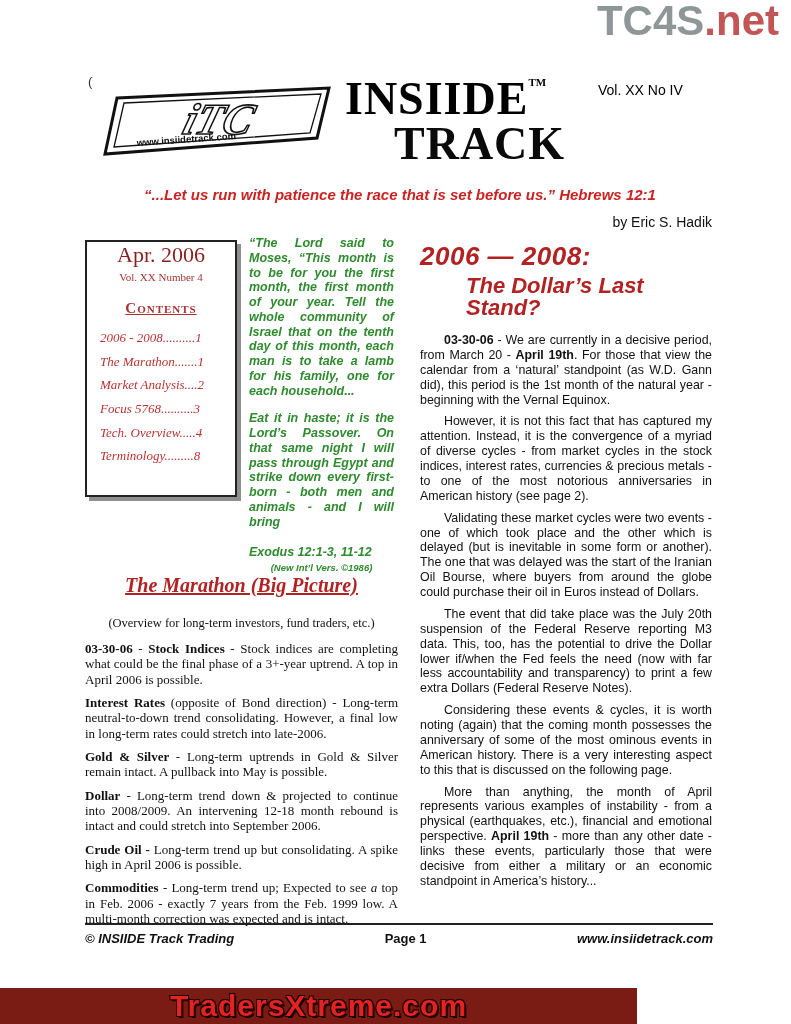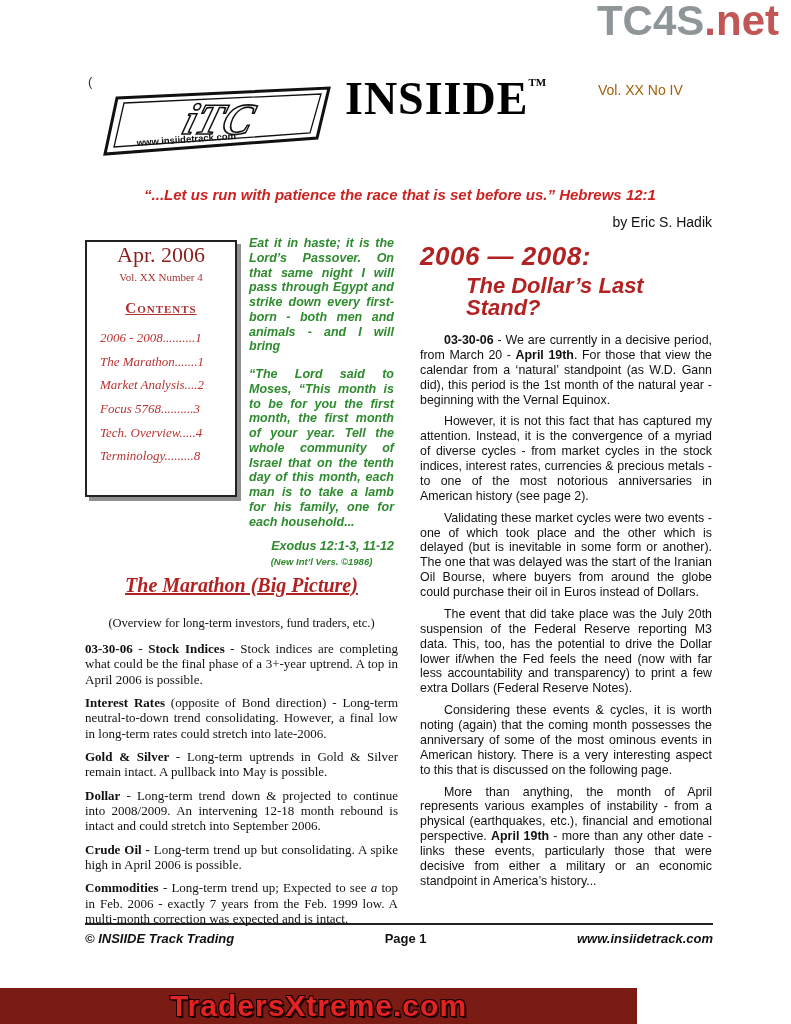--- a/index.html
+++ b/index.html
@@ -19,21 +19,21 @@
   
   .stray { position:absolute; left:88px; top:74px; font-size:13px; color:#333; }
 
   
   .logo-svg { position:absolute; left:103px; top:84px; }
   .logo-word-top { position:absolute; left:337px; top:76px; font-family:Liberation Serif, serif;
                    font-weight:bold; font-size:46px; letter-spacing:1px; color:#000000; line-height:1;margin-left:8px; }
   .logo-word-top sup { font-size:11px; vertical-align:28px; letter-spacing:0; }
   .logo-word-bottom { position:absolute; left:394px; top:121px; font-family:"Liberation Serif", serif;
                       font-weight:bold; font-size:46px; letter-spacing:1px; color:#0a0a0a; line-height:1; }
-  .volume-line { position:absolute; left:598px; top:82px; font-size:14px; color:#a16207; }
+  .volume-line { position:absolute; left:598px; top:82px; font-size:14px; color:#000000; }
 
   .quote { position:absolute; left:85px; top:186px; width:630px; text-align:center;
            color:#cc2222; font-weight:bold; font-style:italic; font-size:15px; }
   .byline { position:absolute; right:79px; top:214px; font-size:14px; color:#111; }
 
   
   .contents-box { position:absolute; left:85px; top:240px; width:152px; height:257px;
                   border:2px solid #222; box-shadow:4px 4px 0 #8f8f8f; background:#fff;
                   text-align:center; font-family:"Liberation Serif", serif; }
   .cb-title { font-size:22px; font-weight:normal; color:#8b1f1f; }
@@ -41,21 +41,21 @@
   .cb-heading { margin-top:17px; font-size:15px; font-weight:bold; color:#b03030;
                 text-decoration:underline; font-variant:small-caps; letter-spacing:1px; }
   .cb-items { margin-top:9px; text-align:left; padding-left:13px; }
   .cb-item { font-style:italic; color:#bb3333; font-size:13px; line-height:1.82; }
 
   
   .scripture { position:absolute; left:249px; top:236px; width:145px; color:#2e8b2e;
                font-weight:bold; font-style:italic; font-size:12.5px; line-height:1.18;
                text-align:justify; }
   .scripture p + p { margin-top:13px; }
-  .scripture .ref { text-align:right; margin-top:10px; }
+  .scripture .ref { text-align:left; margin-top:16px; }
   .scripture .ver { text-align:center; font-size:9.5px; margin-top:2px; }
 
   
   .watermark-center { position:absolute; left:252px; top:486px; width:281px; height:53px;
                       display:flex; align-items:center; justify-content:center;
                       border:4px solid rgba(205,60,60,0.85); border-radius:4px;
                       background:rgba(255,235,235,0.30); z-index:30; }
   .watermark-center span { font-size:42px; font-weight:bold; color:#cf2b2b; letter-spacing:1px;
       line-height:1;
       text-shadow:2px 0 0 #ffd9d9, -2px 0 0 #ffd9d9, 0 2px 0 #ffd9d9, 0 -2px 0 #ffd9d9,
@@ -101,20 +101,21 @@
   <div class="stray">(</div>
 
   <svg class="logo-svg" width="232" height="84" viewBox="0 0 232 84">
     <polygon points="14,14 226,4 214,54 2,70" fill="#ffffff" stroke="#111" stroke-width="3"></polygon>
     <polygon points="21,19 218,10 207,49 11,63" fill="none" stroke="#111" stroke-width="1.3"></polygon>
     <text x="92" y="50" font-size="44" font-style="italic" font-weight="bold" fill="#ffffff" stroke="#111" stroke-width="1.6" transform="skewX(-16)" font-family="Liberation Serif, serif">iTC</text>
     <text x="34" y="62" font-size="9.5" font-weight="bold" fill="#111" transform="rotate(-4 34 62)" font-family="Liberation Sans, sans-serif">www.insiidetrack.com</text>
   </svg>
 
   <div class="logo-word-top"><span>INSIIDE</span><sup>TM</sup></div>
+  <div class="logo-word-bottom">TRACK</div>
 
   <div class="volume-line">Vol. XX  No IV</div>
 
   <div class="quote">“...Let us run with patience the race that is set before us.”   Hebrews 12:1</div>
   <div class="byline">by Eric S. Hadik</div>
 
   <div class="contents-box">
     <div class="cb-title">Apr. 2006</div>
     <div class="cb-sub">Vol. XX   Number 4</div>
     <div class="cb-heading">Contents</div>
@@ -122,22 +123,22 @@
       <div class="cb-item">2006 - 2008..........1</div>
       <div class="cb-item">The Marathon.......1</div>
       <div class="cb-item">Market Analysis....2</div>
       <div class="cb-item">Focus 5768..........3</div>
       <div class="cb-item">Tech. Overview.....4</div>
       <div class="cb-item">Terminology.........8</div>
     </div>
   </div>
 
   <div class="scripture">
+    <p>“The Lord said to Moses, “This month is to be for you the first month, the first month of your year.  Tell the whole community of Israel that on the tenth day of this month, each man is to take a lamb for his family, one for each household...</p>
     <p>Eat it in haste; it is the Lord’s Passover.  On that same night I will pass through Egypt and strike down every first-born - both men and animals - and I will bring</p>
-    <p>“The Lord said to Moses, “This month is to be for you the first month, the first month of your year.  Tell the whole community of Israel that on the tenth day of this month, each man is to take a lamb for his family, one for each household...</p>
     <div class="ref">Exodus 12:1-3, 11-12</div>
     <div class="ver">(New Int’l Vers. ©1986)</div>
   </div>
 
 
   <div class="article">
     <div class="article-title1">2006 — 2008:</div>
     <div class="article-title2">The Dollar’s Last Stand?</div>
     <p><span style="font-weight: bold;">03-30-06</span><span> - We are currently in a decisive period, from March 20 - </span><span style="font-weight: bold;">April 19th</span><span>.  For those that view the calendar from a ‘natural’ standpoint (as W.D. Gann did), this period is the 1st month of the natural year - beginning with the Vernal Equinox.</span></p>
     <p><span>However, it is not this fact that has captured my attention.  Instead, it is the convergence of a myriad of diverse cycles - from market cycles in the stock indices, interest rates, currencies &amp; precious metals - to one of the most notorious anniversaries in American history (see page 2).</span></p>

